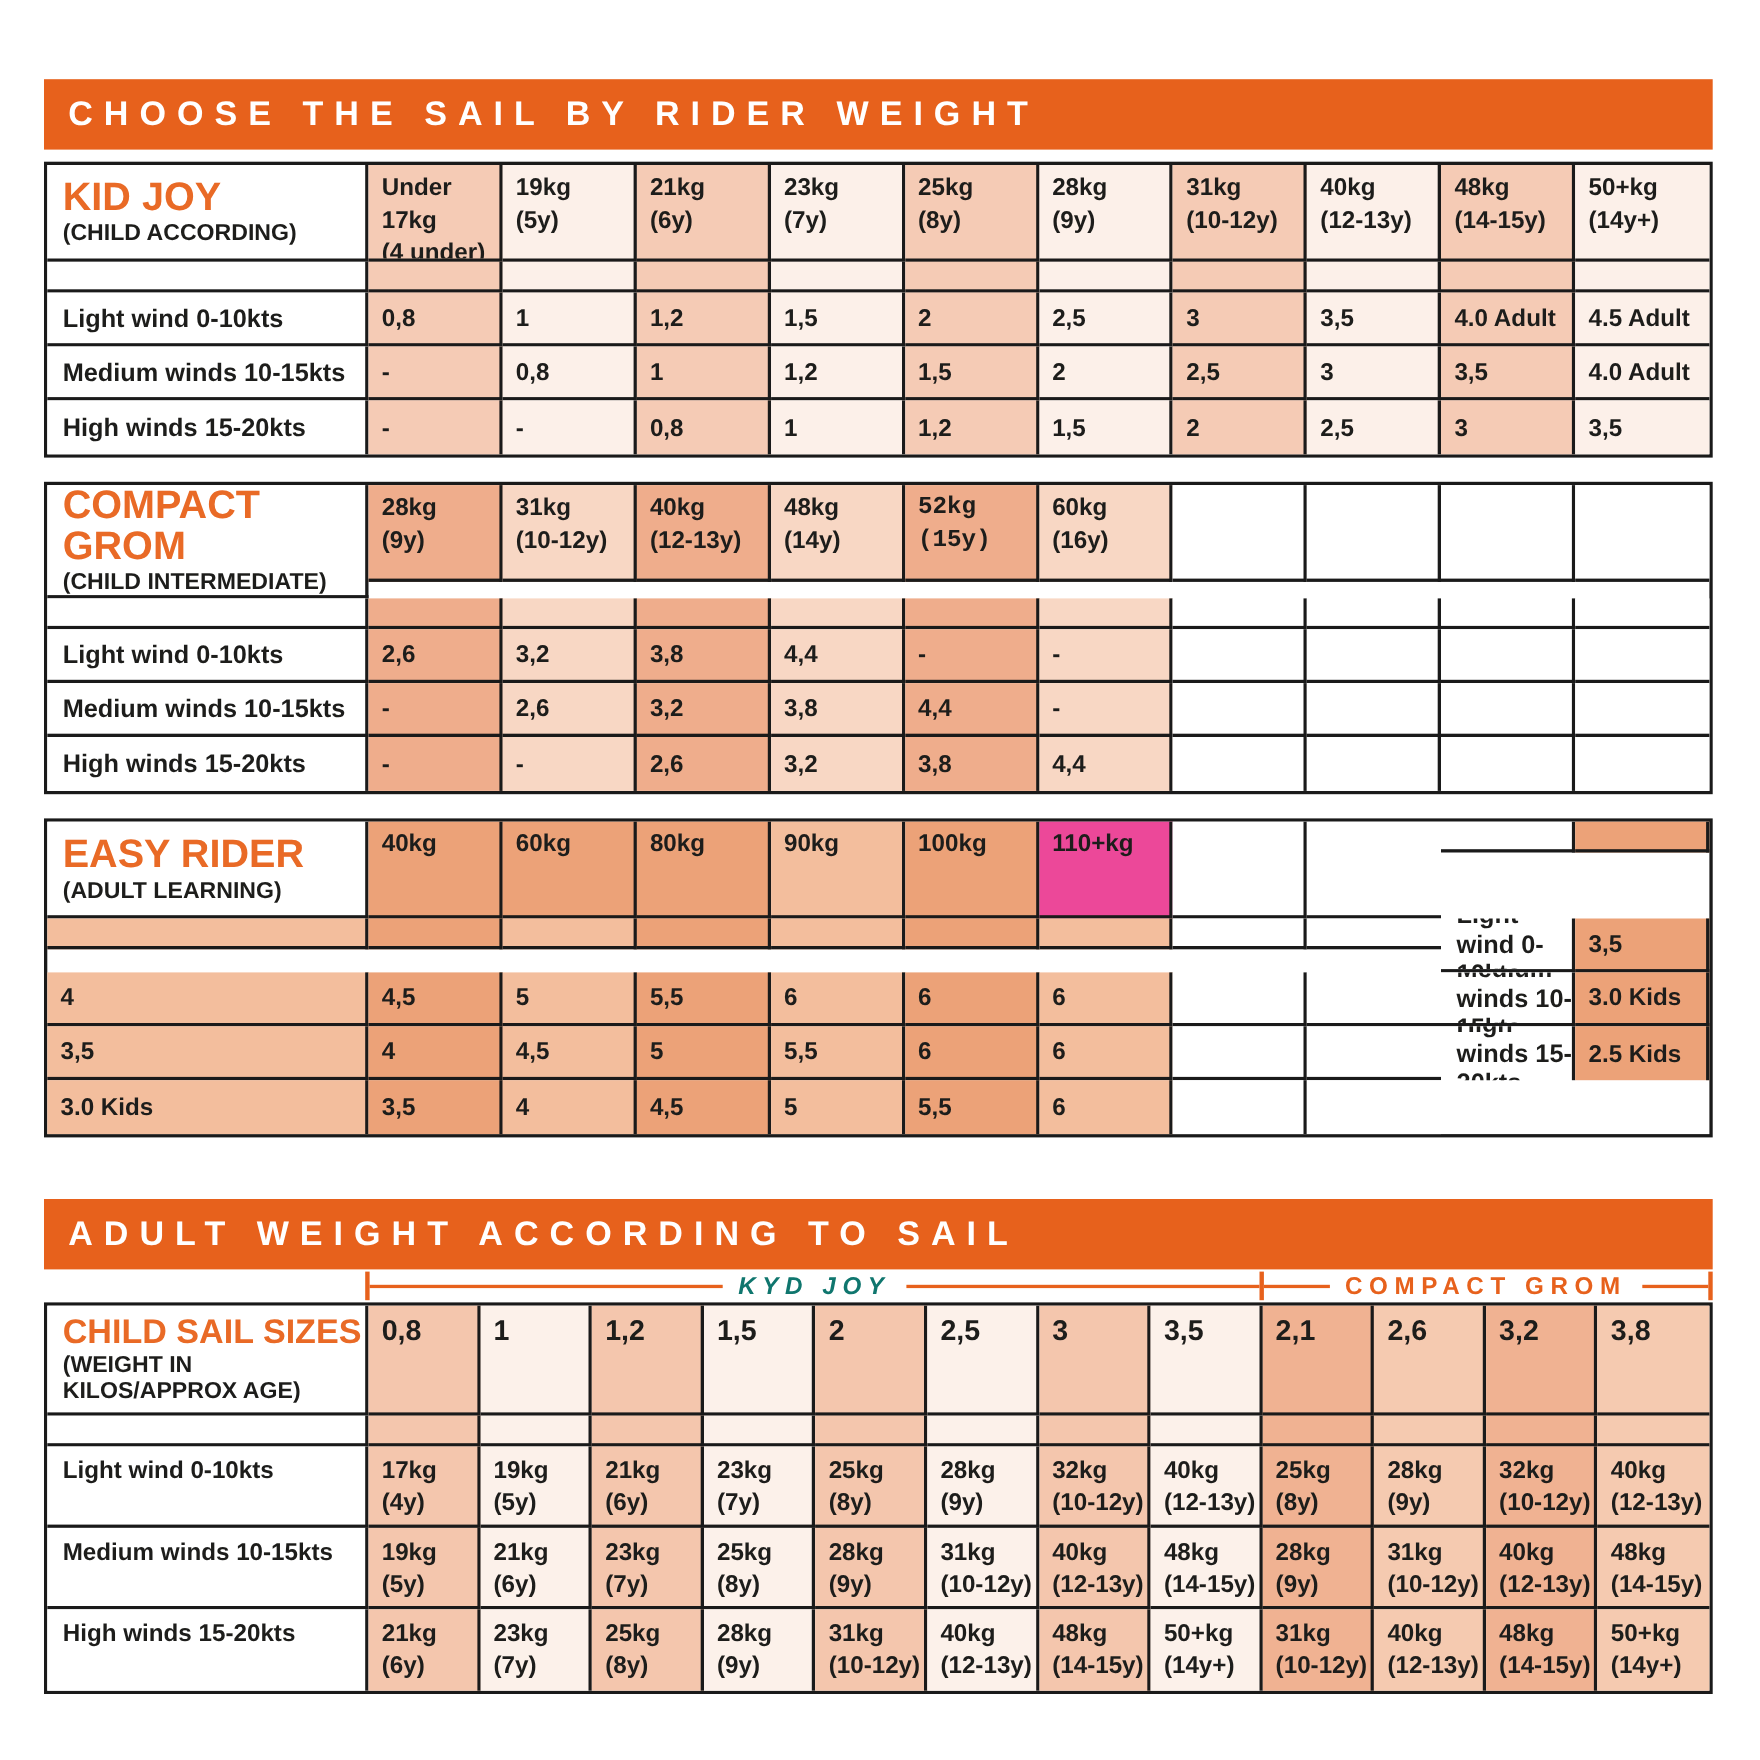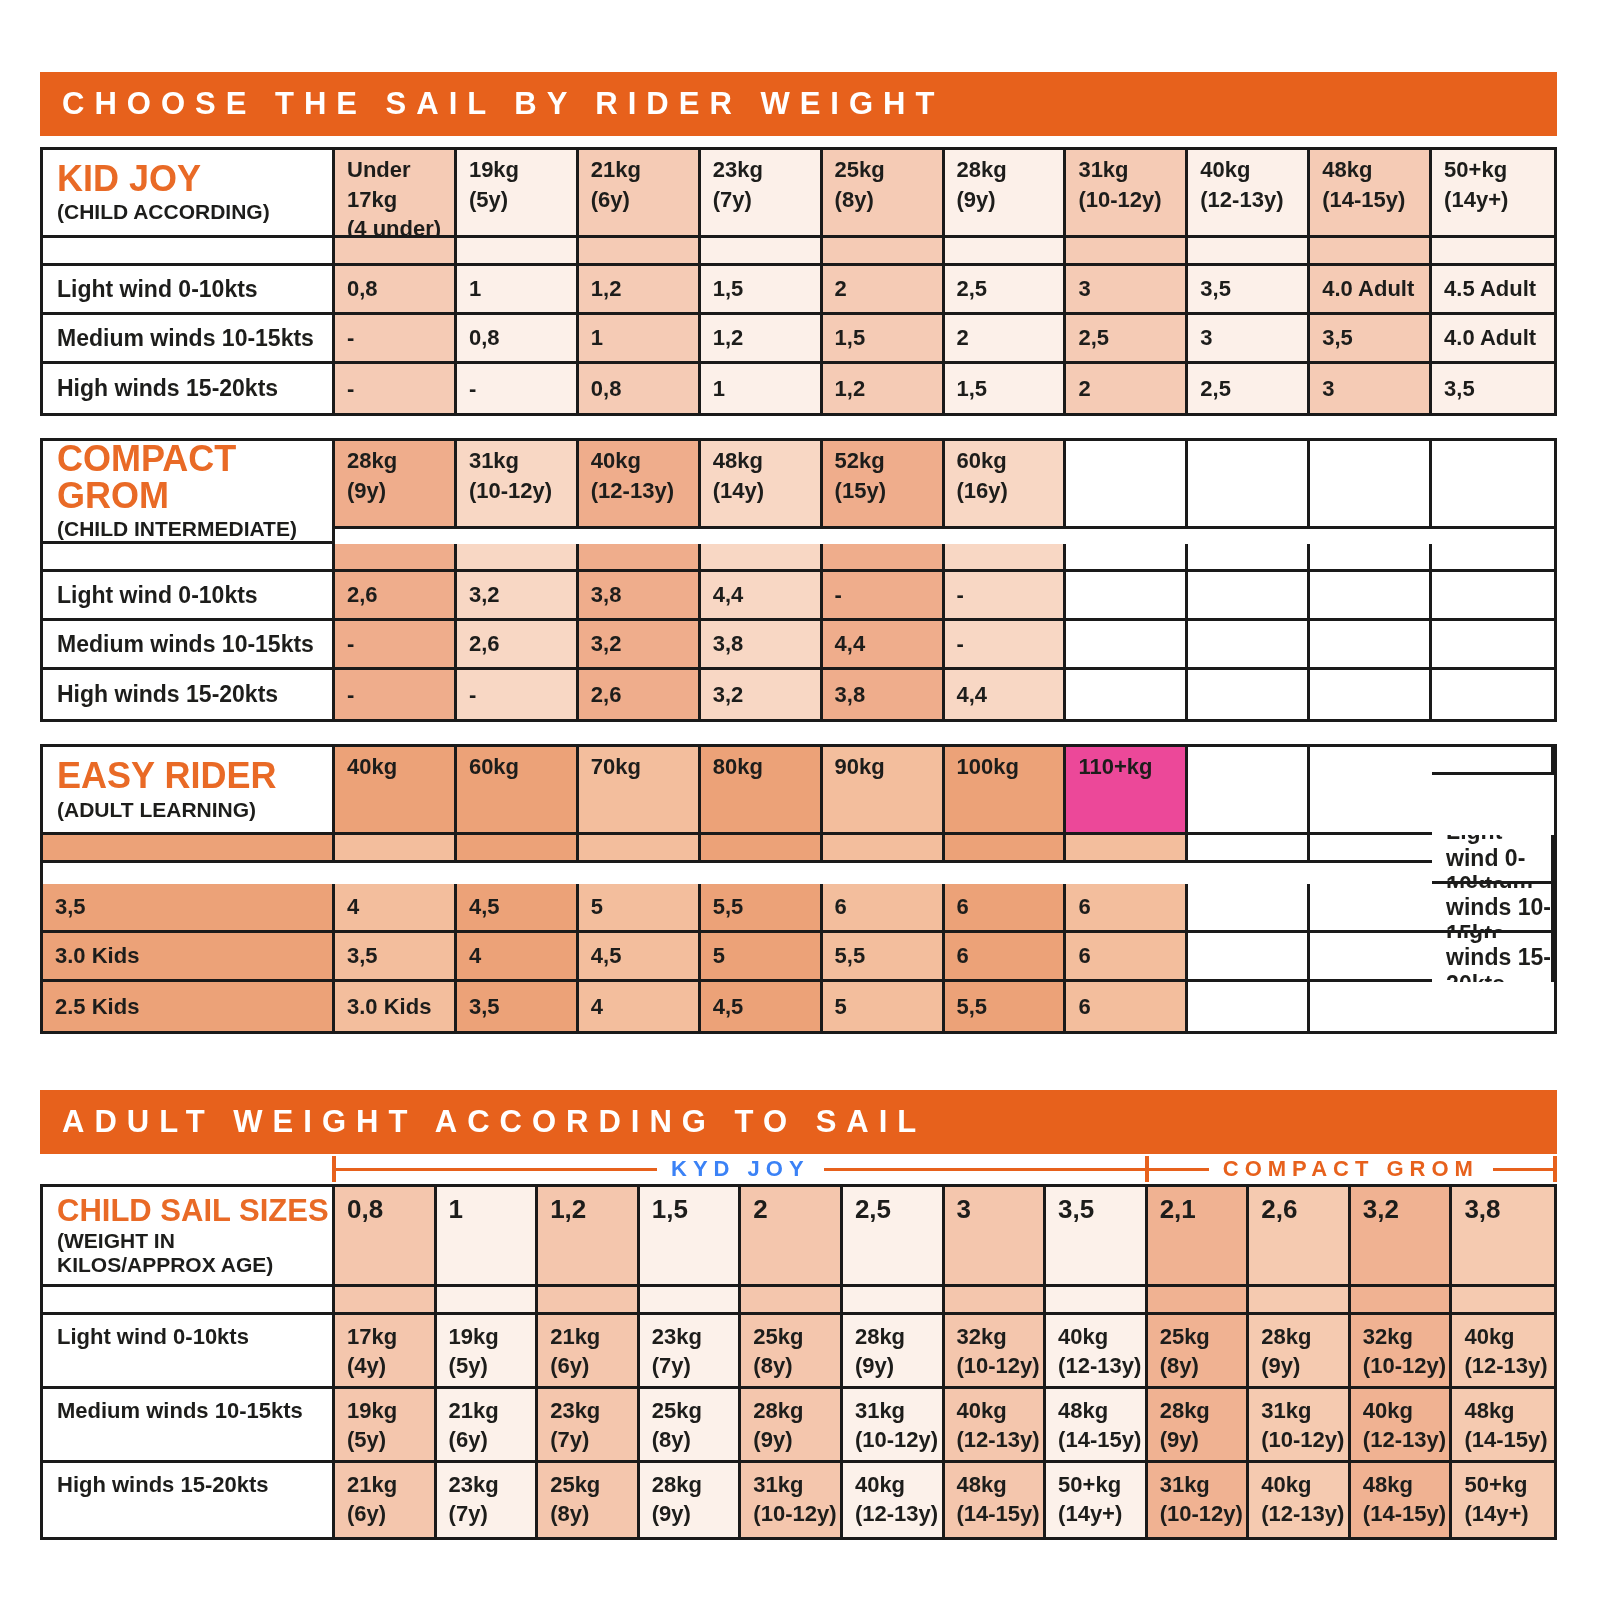--- a/index.html
+++ b/index.html
@@ -126,21 +126,21 @@
         <div class="t-sub">(CHILD INTERMEDIATE)</div>
       </div>
       <div class="c hdr" style="background: rgb(239, 173, 140);">28kg
 (9y)</div>
       <div class="c hdr" style="background: rgb(248, 215, 196);">31kg
 (10-12y)</div>
       <div class="c hdr" style="background: rgb(239, 173, 140);">40kg
 (12-13y)</div>
       <div class="c hdr" style="background: rgb(248, 215, 196);">48kg
 (14y)</div>
-      <div class="c hdr" style="background: rgb(239, 173, 140);">52kg
+      <div class="c hdr" style="background: rgb(239, 173, 140); font-family: Liberation Mono, monospace;">52kg
 (15y)</div>
       <div class="c hdr" style="background: rgb(248, 215, 196);">60kg
 (16y)</div>
       <div class="c hdr" style="background: rgb(255, 255, 255);"></div>
       <div class="c hdr" style="background: rgb(255, 255, 255);"></div>
       <div class="c hdr" style="background: rgb(255, 255, 255);"></div>
       <div class="c hdr last-col" style="background: rgb(255, 255, 255);"></div>
       <div class="c spc" style="background: rgb(255, 255, 255);"></div>
       <div class="c spc" style="background: rgb(239, 173, 140);"></div>
       <div class="c spc" style="background: rgb(248, 215, 196);"></div>
@@ -186,21 +186,20 @@
       <div class="c dat last-row" style="background: rgb(255, 255, 255);"></div>
       <div class="c dat last-col last-row" style="background: rgb(255, 255, 255);"></div>
     </div>
   <div class="sail-table cols-10 t-top">
       <div class="c title" style="background: rgb(255, 255, 255);">
         <div class="t-main" style="color: rgb(233, 106, 38);">EASY RIDER</div>
         <div class="t-sub">(ADULT LEARNING)</div>
       </div>
       <div class="c hdr" style="background: rgb(236, 162, 120);">40kg</div>
       <div class="c hdr" style="background: rgb(236, 162, 120);">60kg</div>
-      <div class="c hdr" style="background: rgb(243, 190, 157);">70kg</div>
       <div class="c hdr" style="background: rgb(236, 162, 120);">80kg</div>
       <div class="c hdr" style="background: rgb(243, 190, 157);">90kg</div>
       <div class="c hdr" style="background: rgb(236, 162, 120);">100kg</div>
       <div class="c hdr" style="background: #ec4899;">110+kg</div>
       <div class="c hdr" style="background: rgb(255, 255, 255);"></div>
       <div class="c hdr last-col" style="background: rgb(255, 255, 255);"></div>
       <div class="c spc" style="background: rgb(255, 255, 255);"></div>
       <div class="c spc" style="background: rgb(236, 162, 120);"></div>
       <div class="c spc" style="background: rgb(243, 190, 157);"></div>
       <div class="c spc" style="background: rgb(236, 162, 120);"></div>
@@ -247,21 +246,21 @@
     </div>
 
   <div class="banner banner2" style="background: rgb(231, 97, 28); color: rgb(255, 255, 255);">
     <span>ADULT WEIGHT ACCORDING TO SAIL</span>
   </div>
 
   <div class="bracket">
       <div class="b-tick" style="background: rgb(231, 97, 28);"></div>
       <div class="b-seg" style="flex: 8 1 0%;">
         <div class="b-line" style="background: rgb(231, 97, 28);"></div>
-        <span class="b-label" style="color: #3b82f6;">KYD JOY</span>
+        <span class="b-label" style="color: #0f766e; font-style: italic;">KYD JOY</span>
         <div class="b-line" style="background: rgb(231, 97, 28);"></div>
       </div>
       <div class="b-tick" style="background: rgb(231, 97, 28);"></div>
       <div class="b-seg" style="flex: 4 1 0%;">
         <div class="b-line" style="background: rgb(231, 97, 28);"></div>
         <span class="b-label" style="color: rgb(231, 97, 28);">COMPACT GROM</span>
         <div class="b-line" style="background: rgb(231, 97, 28);"></div>
       </div>
       <div class="b-tick" style="background: rgb(231, 97, 28);"></div>
     </div>

